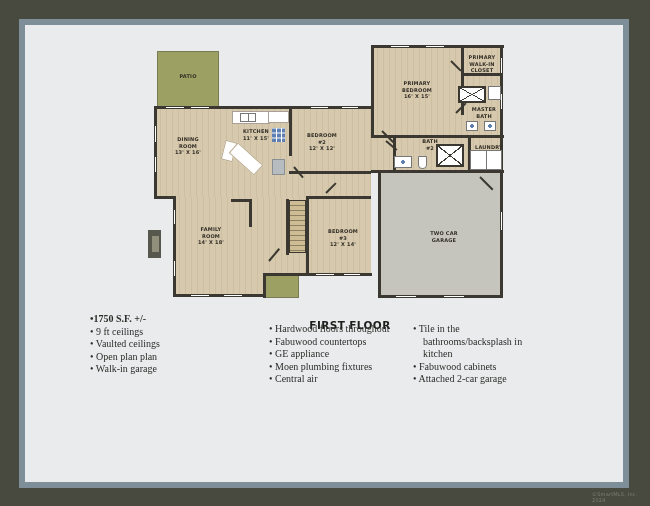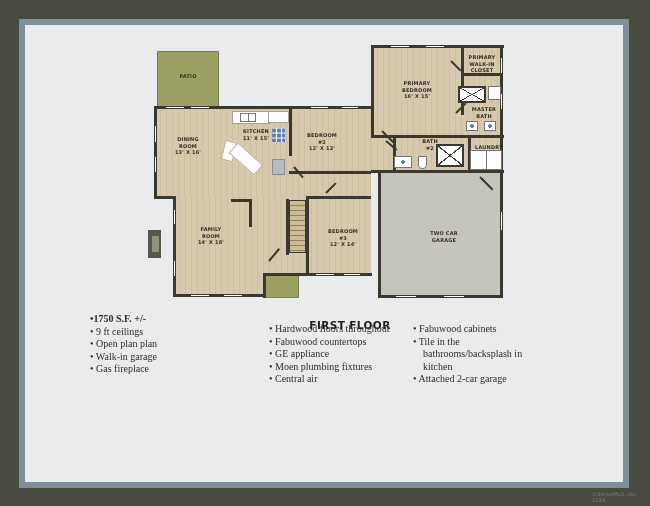--- a/index.html
+++ b/index.html
@@ -162,34 +162,34 @@
 12' X 14'</div>
       <div class="rlabel" style="left:298px;top:188px;">TWO CAR
 GARAGE</div>
     </div>
 
     <div class="plan-title">FIRST FLOOR</div>
 
     <div class="feat-col" style="left:65px;top:288px;width:160px;">
       <div class="feat-item bold">•1750 S.F. +/-</div>
       <div class="feat-item">• 9 ft ceilings</div>
+      <div class="feat-item">• Vaulted ceilings</div>
       <div class="feat-item">• Open plan plan</div>
       <div class="feat-item">• Walk-in garage</div>
-      <div class="feat-item">• Gas fireplace</div>
     </div>
     <div class="feat-col" style="left:228px;top:298px;width:170px;margin-left:16px;">
       <div class="feat-item">• Hardwood floors throughout</div>
       <div class="feat-item">• Fabuwood countertops</div>
       <div class="feat-item">• GE appliance</div>
       <div class="feat-item">• Moen plumbing fixtures</div>
       <div class="feat-item">• Central air</div>
     </div>
     <div class="feat-col" style="left:388px;top:298px;width:160px;">
-      <div class="feat-item">• Fabuwood cabinets</div>
       <div class="feat-item">• Tile in the
 bathrooms/backsplash in
 kitchen</div>
+      <div class="feat-item">• Fabuwood cabinets</div>
       <div class="feat-item">•  Attached 2-car garage</div>
     </div>
   </div>
 
   <div class="copyright">©SmartMLS, Inc. 2024</div>
 </div>
 
 </body></html>

